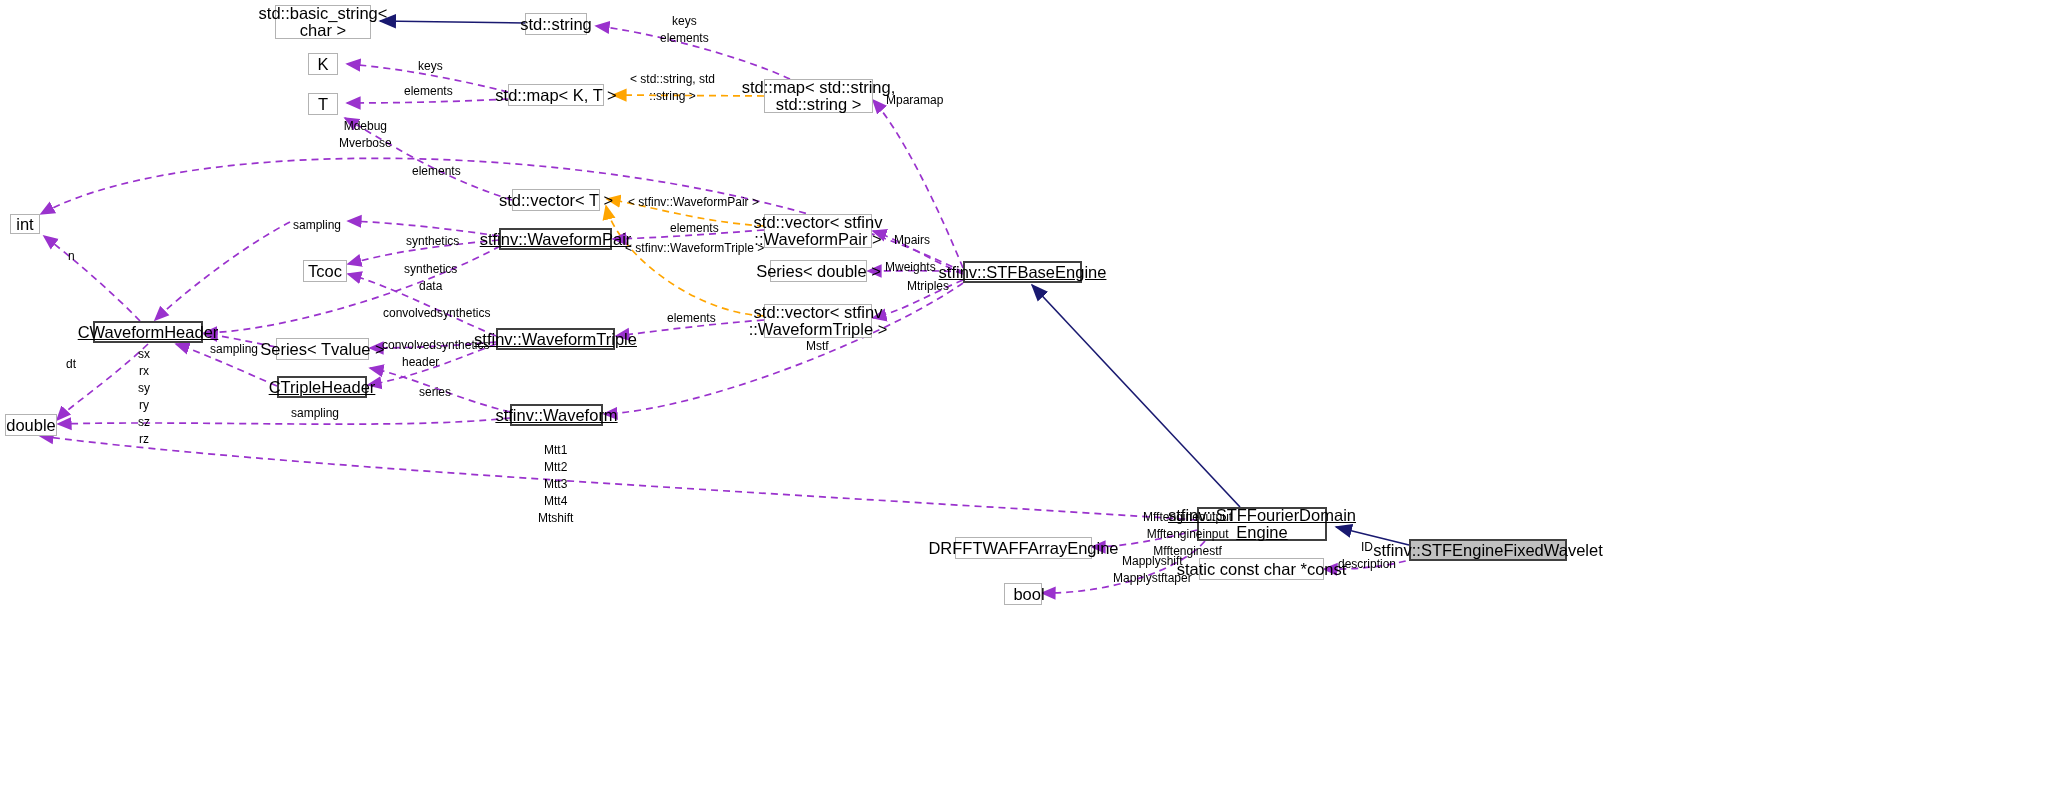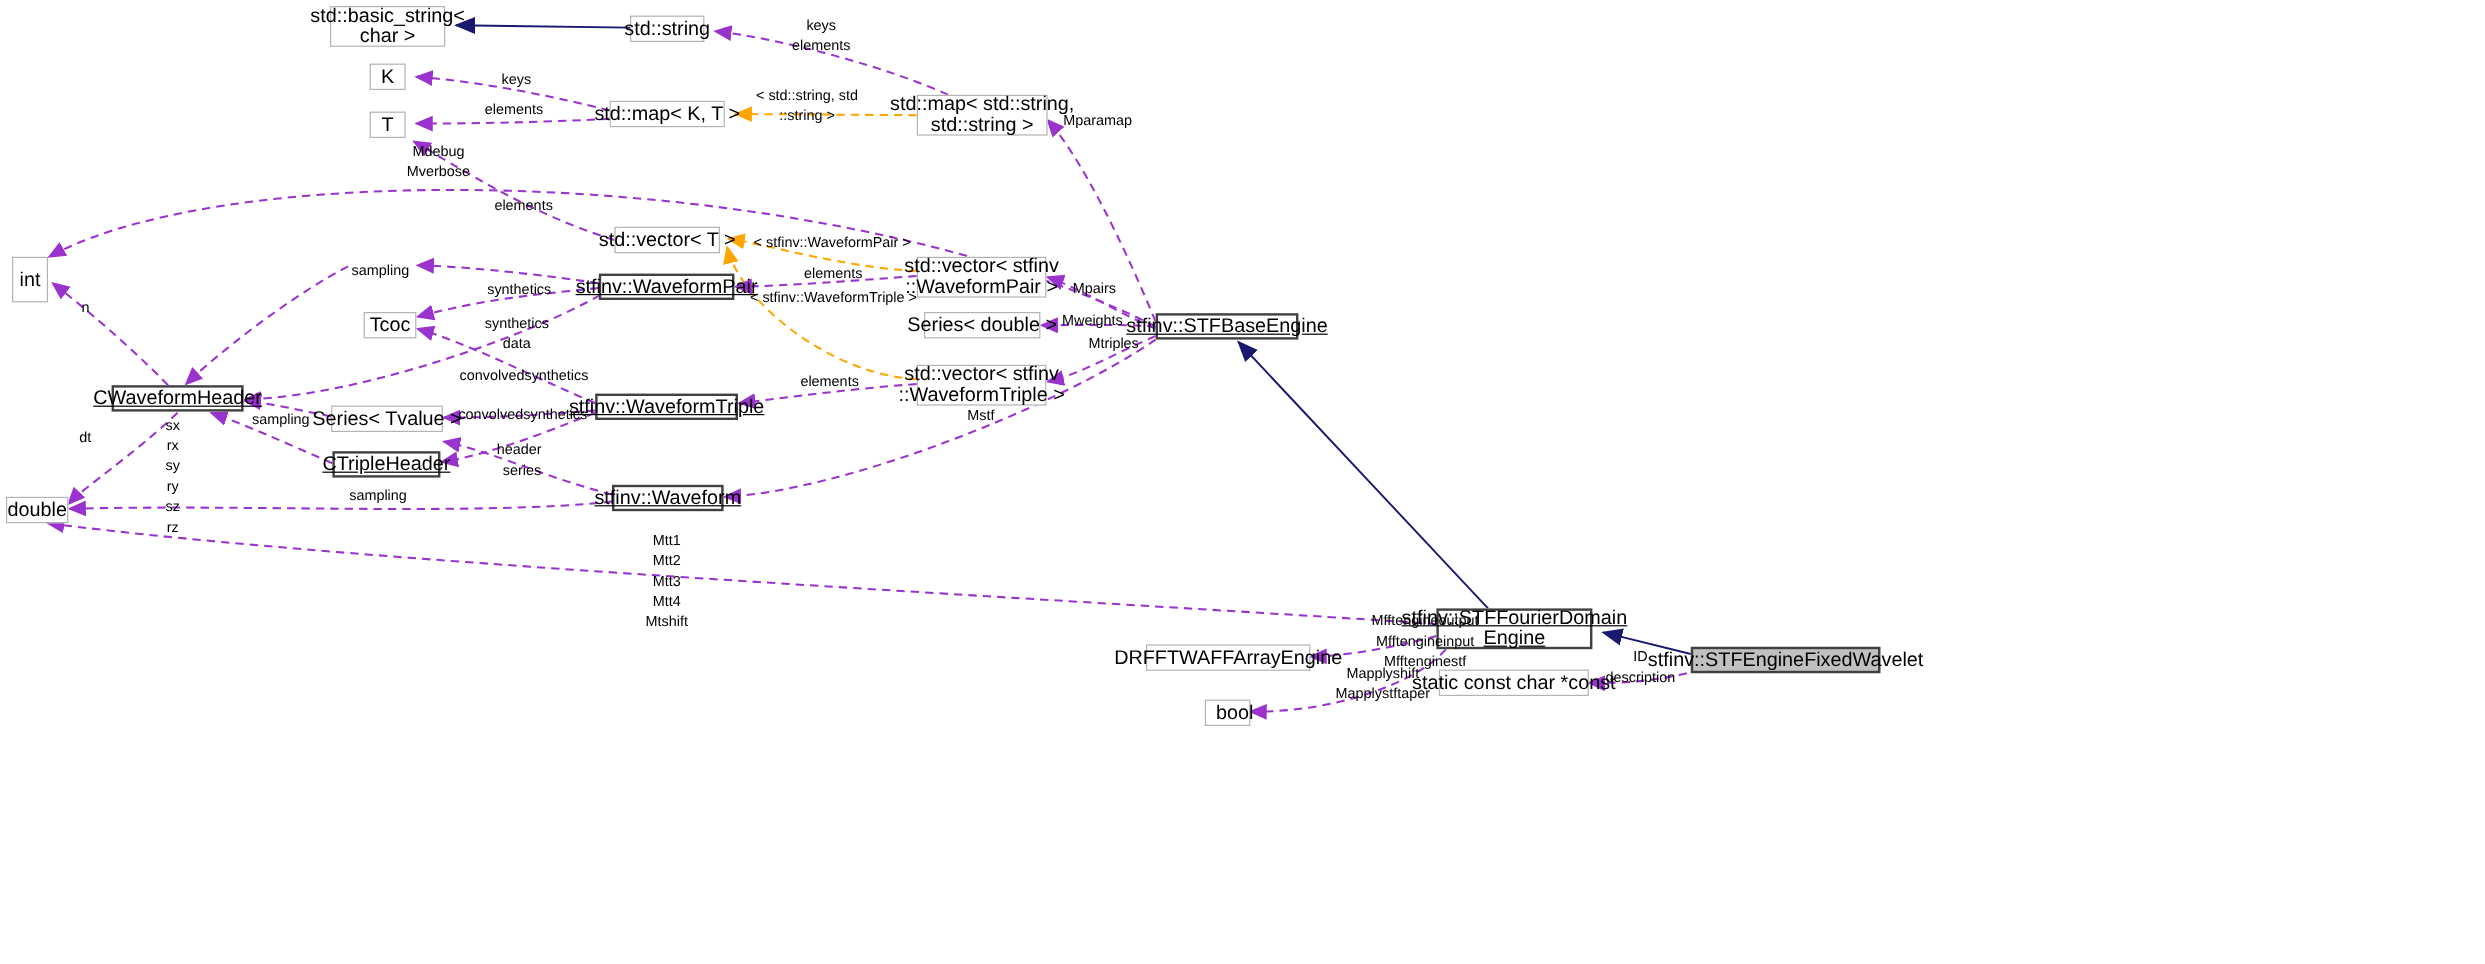--- a/index.html
+++ b/index.html
@@ -85,21 +85,21 @@
 
   <div id="nodes-layer">
       <div class="node plain" style="left: 275px; top: 5px; width: 96px; height: 34px; white-space: pre;">std::basic_string&lt;
 char &gt;</div>
       <div class="node plain" style="left: 525px; top: 13px; width: 62px; height: 22px; white-space: pre;">std::string</div>
       <div class="node plain" style="left: 308px; top: 53px; width: 30px; height: 22px; white-space: pre;">K</div>
       <div class="node plain" style="left: 308px; top: 93px; width: 30px; height: 22px; white-space: pre;">T</div>
       <div class="node plain" style="left: 508px; top: 84px; width: 96px; height: 22px; white-space: pre;">std::map&lt; K, T &gt;</div>
       <div class="node plain" style="left: 764px; top: 79px; width: 109px; height: 34px; white-space: pre;">std::map&lt; std::string,
 std::string &gt;</div>
-      <div class="node plain" style="left: 10px; top: 214px; width: 30px; height: 38px; white-space: pre;">int</div>
+      <div class="node plain" style="left: 10px; top: 214px; width: 30px; height: 20px; white-space: pre;">int</div>
       <div class="node plain" style="left: 512px; top: 189px; width: 88px; height: 22px; white-space: pre;">std::vector&lt; T &gt;</div>
       <div class="node bold" style="left: 499px; top: 228px; width: 113px; height: 22px; white-space: pre;">stfinv::WaveformPair</div>
       <div class="node plain" style="left: 303px; top: 260px; width: 44px; height: 22px; white-space: pre;">Tcoc</div>
       <div class="node plain" style="left: 764px; top: 214px; width: 108px; height: 34px; white-space: pre;">std::vector&lt; stfinv
 ::WaveformPair &gt;</div>
       <div class="node plain" style="left: 770px; top: 260px; width: 97px; height: 22px; white-space: pre;">Series&lt; double &gt;</div>
       <div class="node bold" style="left: 963px; top: 261px; width: 119px; height: 22px; white-space: pre;">stfinv::STFBaseEngine</div>
       <div class="node plain" style="left: 764px; top: 304px; width: 108px; height: 34px; white-space: pre;">std::vector&lt; stfinv
 ::WaveformTriple &gt;</div>
       <div class="node bold" style="left: 93px; top: 321px; width: 110px; height: 22px; white-space: pre;">CWaveformHeader</div>
@@ -135,21 +135,21 @@
       <div class="elabel" style="left: 625px; top: 240px;">&lt; stfinv::WaveformTriple &gt;</div>
       <div class="elabel" style="left: 885px; top: 259px;">Mweights</div>
       <div class="elabel" style="left: 404px; top: 261px;">synthetics
 data</div>
       <div class="elabel" style="left: 891px; top: 278px; margin-left: 16px;">Mtriples</div>
       <div class="elabel" style="left: 383px; top: 305px;">convolvedsynthetics</div>
       <div class="elabel" style="left: 667px; top: 310px;">elements</div>
       <div class="elabel" style="left: 210px; top: 341px;">sampling</div>
       <div class="elabel" style="left: 382px; top: 337px;">convolvedsynthetics</div>
       <div class="elabel" style="left: 806px; top: 338px;">Mstf</div>
-      <div class="elabel" style="left: 414px; top: 354px; margin-top: 12px;">header</div>
+      <div class="elabel" style="left: 402px; top: 354px;">header</div>
       <div class="elabel" style="left: 138px; top: 346px;">sx
 rx
 sy
 ry
 sz
 rz</div>
       <div class="elabel" style="left: 66px; top: 356px;">dt</div>
       <div class="elabel" style="left: 419px; top: 384px;">series</div>
       <div class="elabel" style="left: 291px; top: 405px;">sampling</div>
       <div class="elabel" style="left: 538px; top: 442px;">Mtt1

